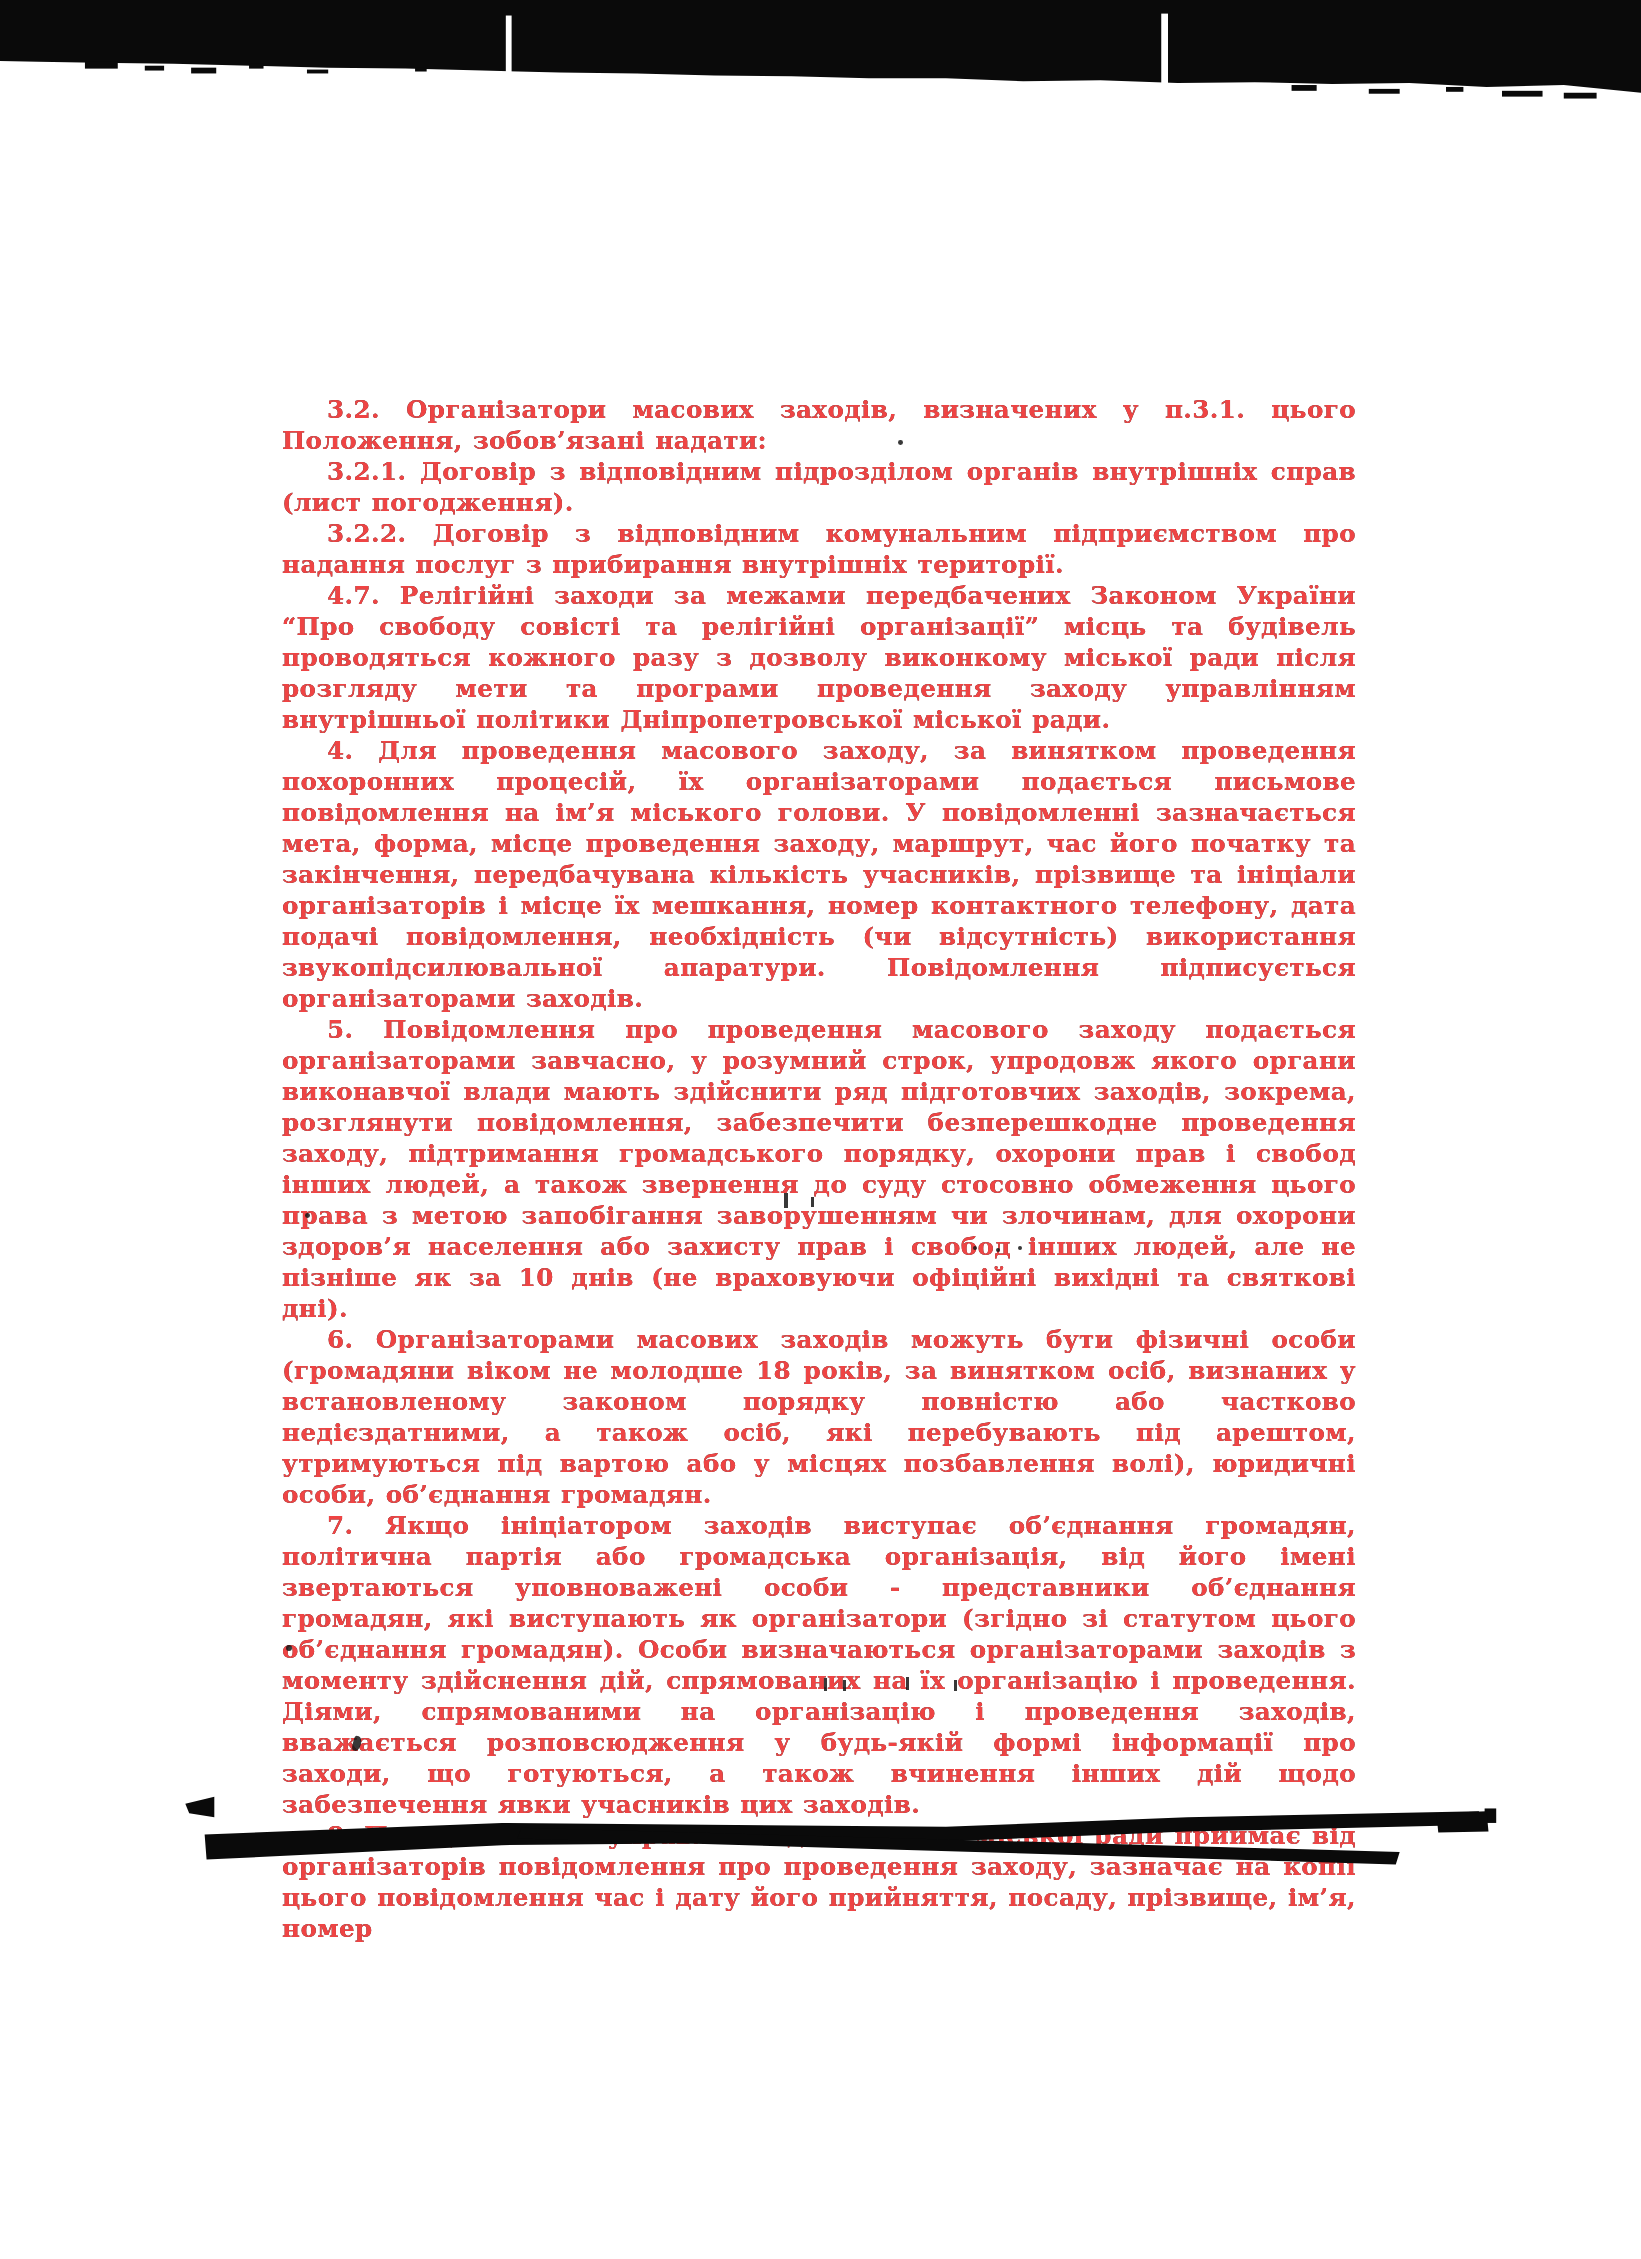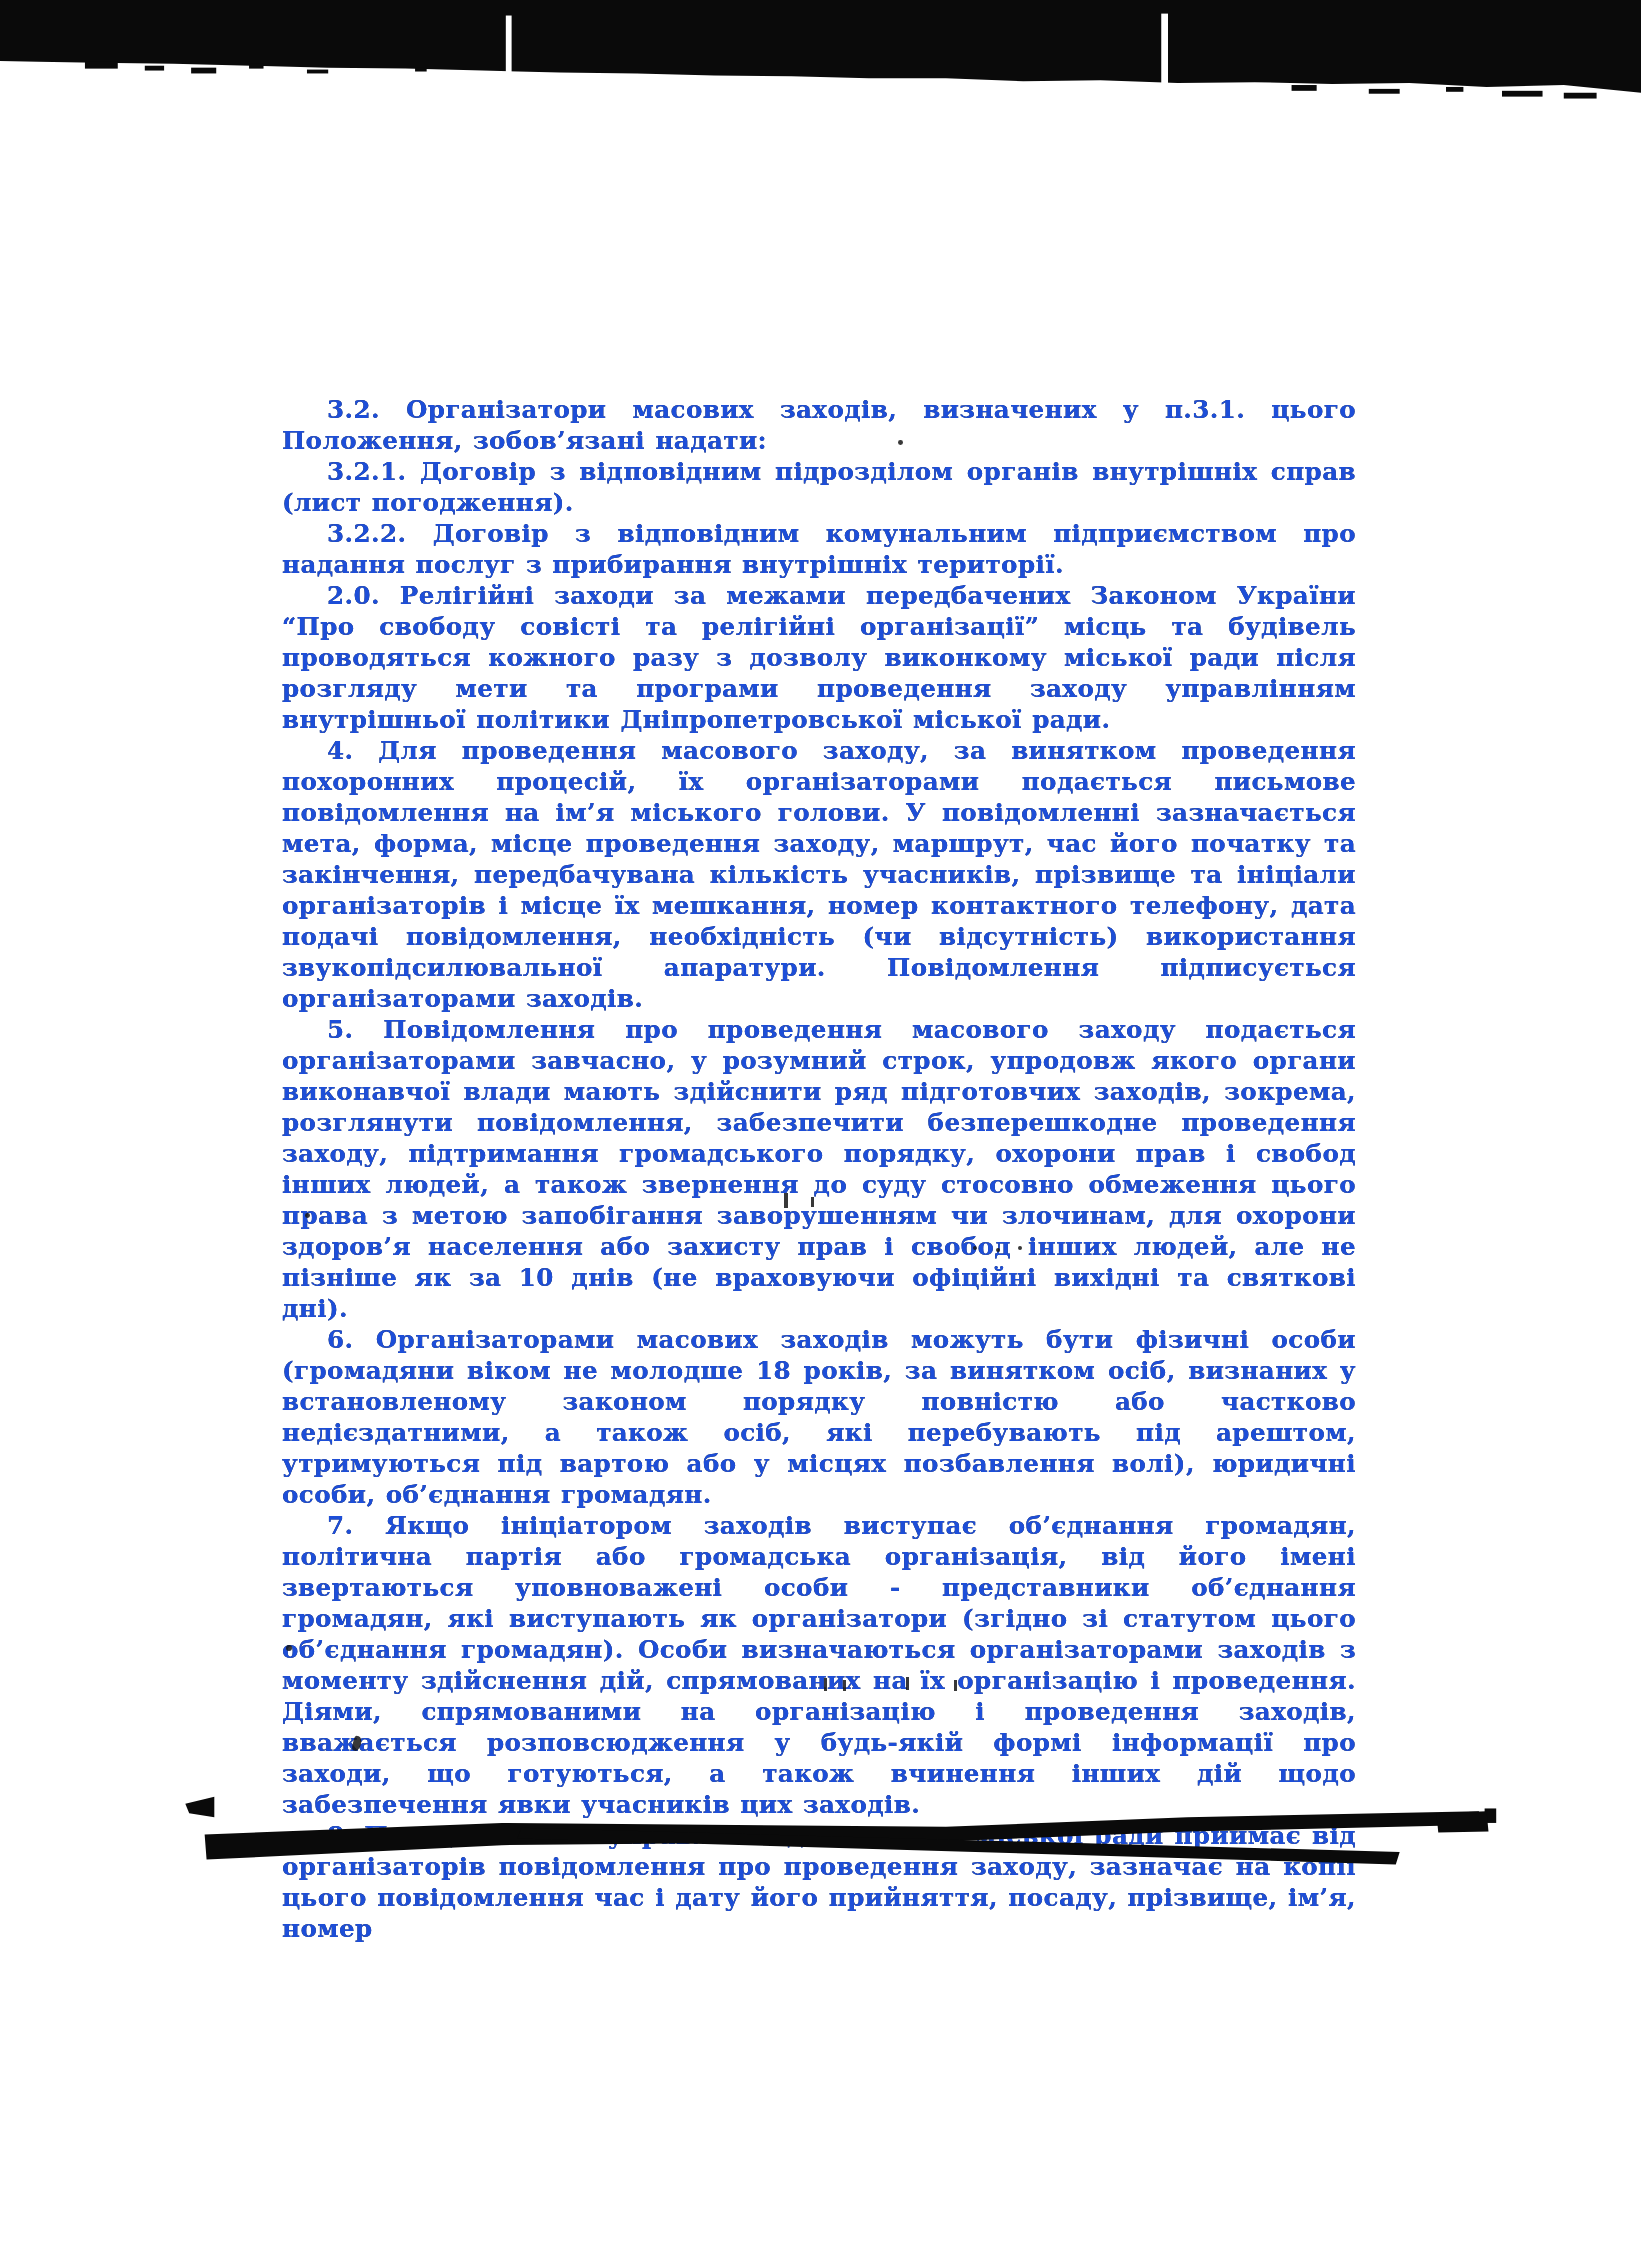--- a/index.html
+++ b/index.html
@@ -23,21 +23,21 @@
     pointer-events: none;
     display: block;
   }
   #top-band    { top: 0; }
   #bottom-strokes { top: 1786px; }
   .text-block {
     position: absolute;
     left: 282px;
     top: 394px;
     width: 1074px;
-    color: #1d4ed8;
+    color: #ef4444;
     font-size: 24.6px;
     line-height: 31px;
     font-weight: 700;
     letter-spacing: 0.4px;
     word-spacing: 1.4px;
     text-align: justify;
     text-shadow: 0 0 0.6px rgba(10,10,10,0.85);
   }
   .text-block p.para {
     margin: 0;
@@ -75,21 +75,21 @@
     </g>
 
     <rect x="524" y="16" width="6" height="62" fill="#ffffff"></rect>
     <rect x="1203" y="14" width="7" height="78" fill="#ffffff"></rect>
   </svg>
 
   <div class="text-block">
       <p class="para">3.2. Організатори масових заходів, визначених у п.3.1. цього Положення, зобов’язані надати:</p>
       <p class="para">3.2.1. Договір з відповідним підрозділом органів внутрішніх справ (лист погодження).</p>
       <p class="para">3.2.2. Договір з відповідним комунальним підприємством про надання послуг з прибирання внутрішніх території.</p>
-      <p class="para">2.0. Релігійні заходи за межами передбачених Законом України “Про свободу совісті та релігійні організації” місць та будівель проводяться кожного разу з дозволу виконкому міської ради після розгляду мети та програми проведення заходу управлінням внутрішньої політики Дніпропетровської міської ради.</p>
+      <p class="para">4.7. Релігійні заходи за межами передбачених Законом України “Про свободу совісті та релігійні організації” місць та будівель проводяться кожного разу з дозволу виконкому міської ради після розгляду мети та програми проведення заходу управлінням внутрішньої політики Дніпропетровської міської ради.</p>
       <p class="para">4. Для проведення масового заходу, за винятком проведення похоронних процесій, їх організаторами подається письмове повідомлення на ім’я міського голови. У повідомленні зазначається мета, форма, місце проведення заходу, маршрут, час його початку та закінчення, передбачувана кількість учасників, прізвище та ініціали організаторів і місце їх мешкання, номер контактного телефону, дата подачі повідомлення, необхідність (чи відсутність) використання звукопідсилювальної апаратури. Повідомлення підписується організаторами заходів.</p>
       <p class="para">5. Повідомлення про проведення масового заходу подається організаторами завчасно, у розумний строк, упродовж якого органи виконавчої влади мають здійснити ряд підготовчих заходів, зокрема, розглянути повідомлення, забезпечити безперешкодне проведення заходу, підтримання громадського порядку, охорони прав і свобод інших людей, а також звернення до суду стосовно обмеження цього права з метою запобігання заворушенням чи злочинам, для охорони здоров’я населення або захисту прав і свобод інших людей, але не пізніше як за 10 днів (не враховуючи офіційні вихідні та святкові дні).</p>
       <p class="para">6. Організаторами масових заходів можуть бути фізичні особи (громадяни віком не молодше 18 років, за винятком осіб, визнаних у встановленому законом порядку повністю або частково недієздатними, а також осіб, які перебувають під арештом, утримуються під вартою або у місцях позбавлення волі), юридичні особи, об’єднання громадян.</p>
       <p class="para">7. Якщо ініціатором заходів виступає об’єднання громадян, політична партія або громадська організація, від його імені звертаються уповноважені особи - представники об’єднання громадян, які виступають як організатори (згідно зі статутом цього об’єднання громадян). Особи визначаються організаторами заходів з моменту здійснення дій, спрямованих на їх організацію і проведення. Діями, спрямованими на організацію і проведення заходів, вважається розповсюдження у будь-якій формі інформації про заходи, що готуються, а також вчинення інших дій щодо забезпечення явки учасників цих заходів.</p>
       <p class="para">8. Посадова особа управління діловодства міської ради приймає від організаторів повідомлення про проведення заходу, зазначає на копії цього повідомлення час і дату його прийняття, посаду, прізвище, ім’я, номер</p>
     </div>
 
   <div class="speck round" style="left:898px; top:440px; width:4.8px; height:4.8px;"></div>
   <div class="speck round" style="left:305px; top:1213px; width:4.8px; height:4.8px;"></div>
   <div class="speck" style="left:784px; top:1193px; width:3.9px; height:15.4px;"></div>

